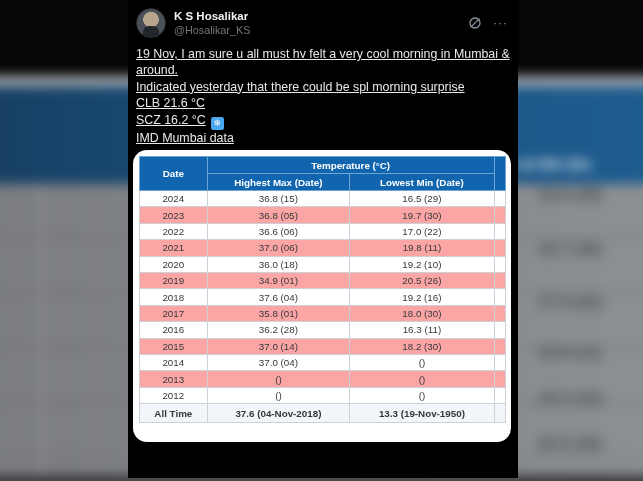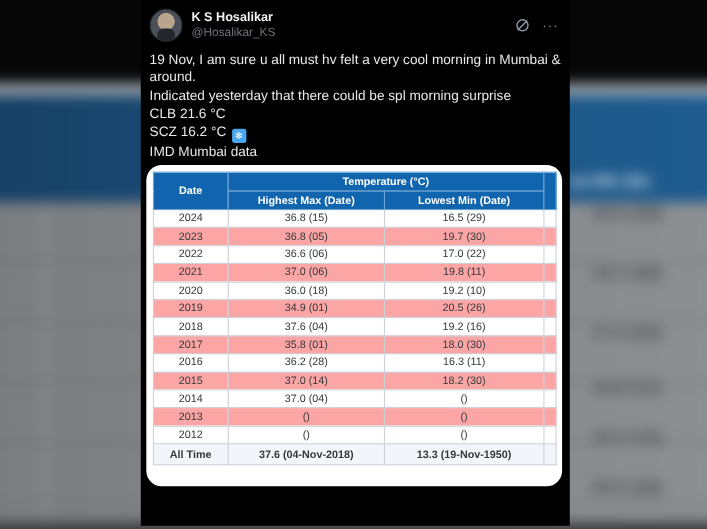--- a/index.html
+++ b/index.html
@@ -32,21 +32,21 @@
     background:radial-gradient(circle at 50% 38%,#b9a58e 0 34%,#4a4f58 36% 100%);
     border:1px solid #2c2f33;box-sizing:border-box;position:relative;overflow:hidden;}
   .avatar::after{content:"";position:absolute;left:6px;right:6px;bottom:-2px;height:13px;
     border-radius:6px 6px 0 0;background:#23262b;}
   .t-names{line-height:14px;}
   .t-name{font-size:11.5px;font-weight:bold;color:#f0f3f4;}
   .t-handle{font-size:10.8px;color:#71767b;}
   .t-actions{margin-left:auto;display:flex;align-items:center;gap:11px;color:#8b98a5;}
   .more-btn{font-size:12px;letter-spacing:1px;color:#8b98a5;line-height:12px;}
   
-  .t-text{margin-top:8px;font-size:12.4px;line-height:16.4px;color:#e7e9ea;}
+  .t-text{margin-top:8px;font-size:12.4px;line-height:16.4px;color:#e7e9ea;text-decoration:underline;}
   .tline{white-space:nowrap;}
   .tline.link{color:#1d9bf0;}
   .snow{display:inline-block;width:13px;height:13px;margin-left:5px;border-radius:2.5px;
     background:#4aa8f0;color:#fff;font-size:9px;line-height:13px;text-align:center;vertical-align:-2px;}
   
   .table-card{
     margin-top:4px;margin-left:-3px;width:378px;height:292px;background:#fff;
     border-radius:14px;box-sizing:border-box;padding:6px 5px 0 6px;
   }
   table.temp{border-collapse:collapse;width:100%;table-layout:fixed;}

